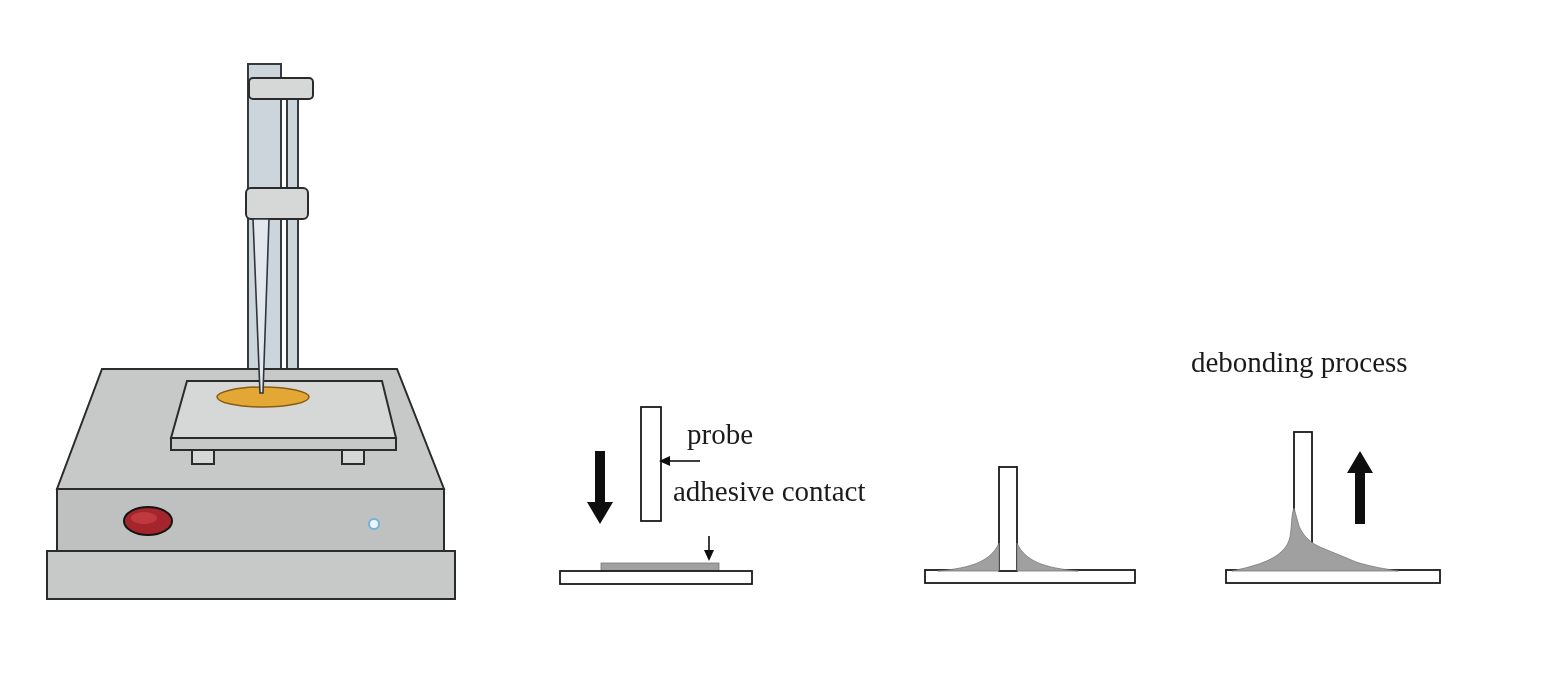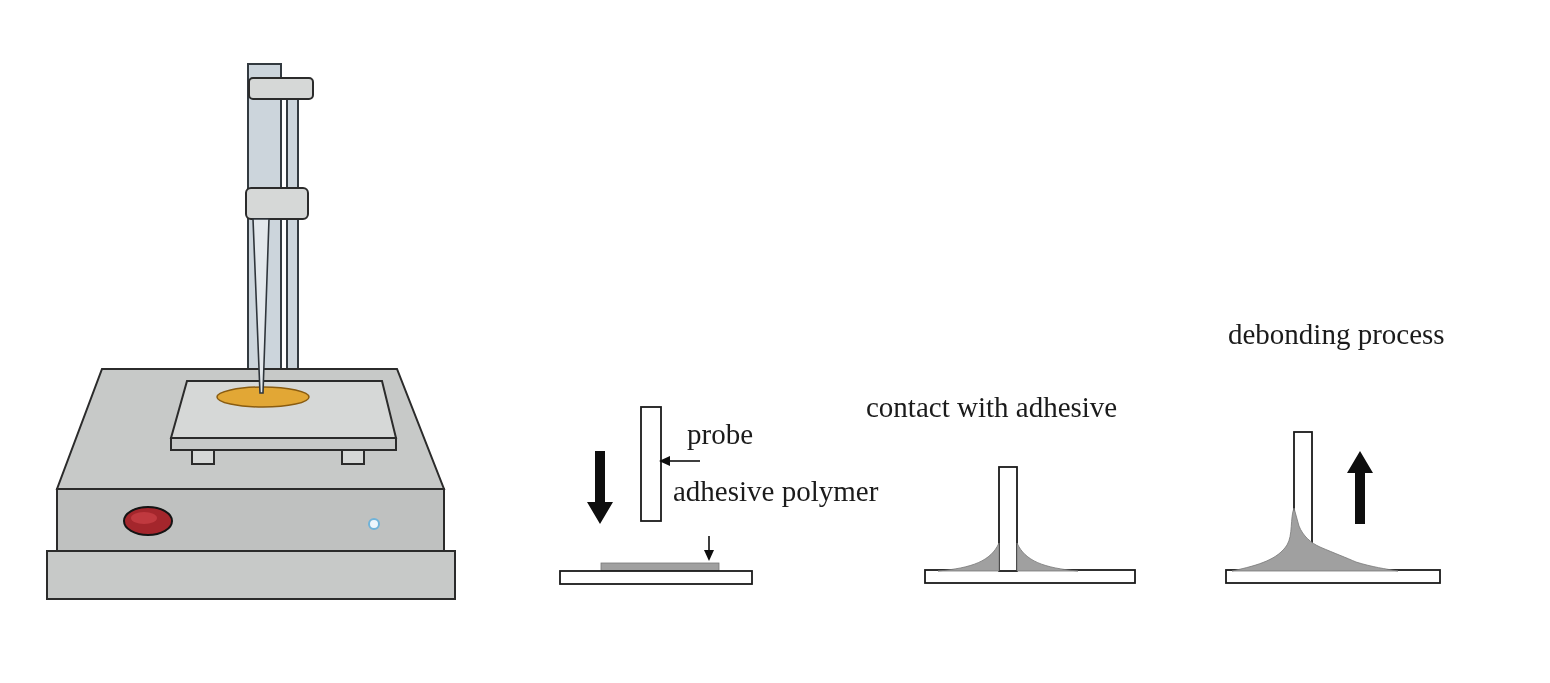--- a/index.html
+++ b/index.html
@@ -104,18 +104,17 @@
                C 1296 514 1297 520 1299 526
                C 1303 536 1311 543 1320 547
                C 1334 553 1347 558 1356 562
                C 1372 567 1386 569 1398 571 Z" class="adhesive"></path>
       <path d="M 1355 473 v 51 h 10 v -51 h 8 l -13 -22 l -13 22 Z" class="arrow"></path>
     </g>
   </svg>
 
   <div class="label" style="left:687px; top:419px;">probe</div>
 
-  <div class="label" style="left:673px; top:476px;">adhesive polymer</div>
+  <div class="label" style="left:673px; top:476px;">adhesive contact</div>
 
-  <div class="label" style="left:866px; top:392px;">contact with adhesive</div>
 
-  <div class="label" style="left:1191px; top:319px;margin-left:37px;">debonding process</div>
+  <div class="label" style="left:1191px; top:347px;">debonding process</div>
 </div>
 
 </body></html>

